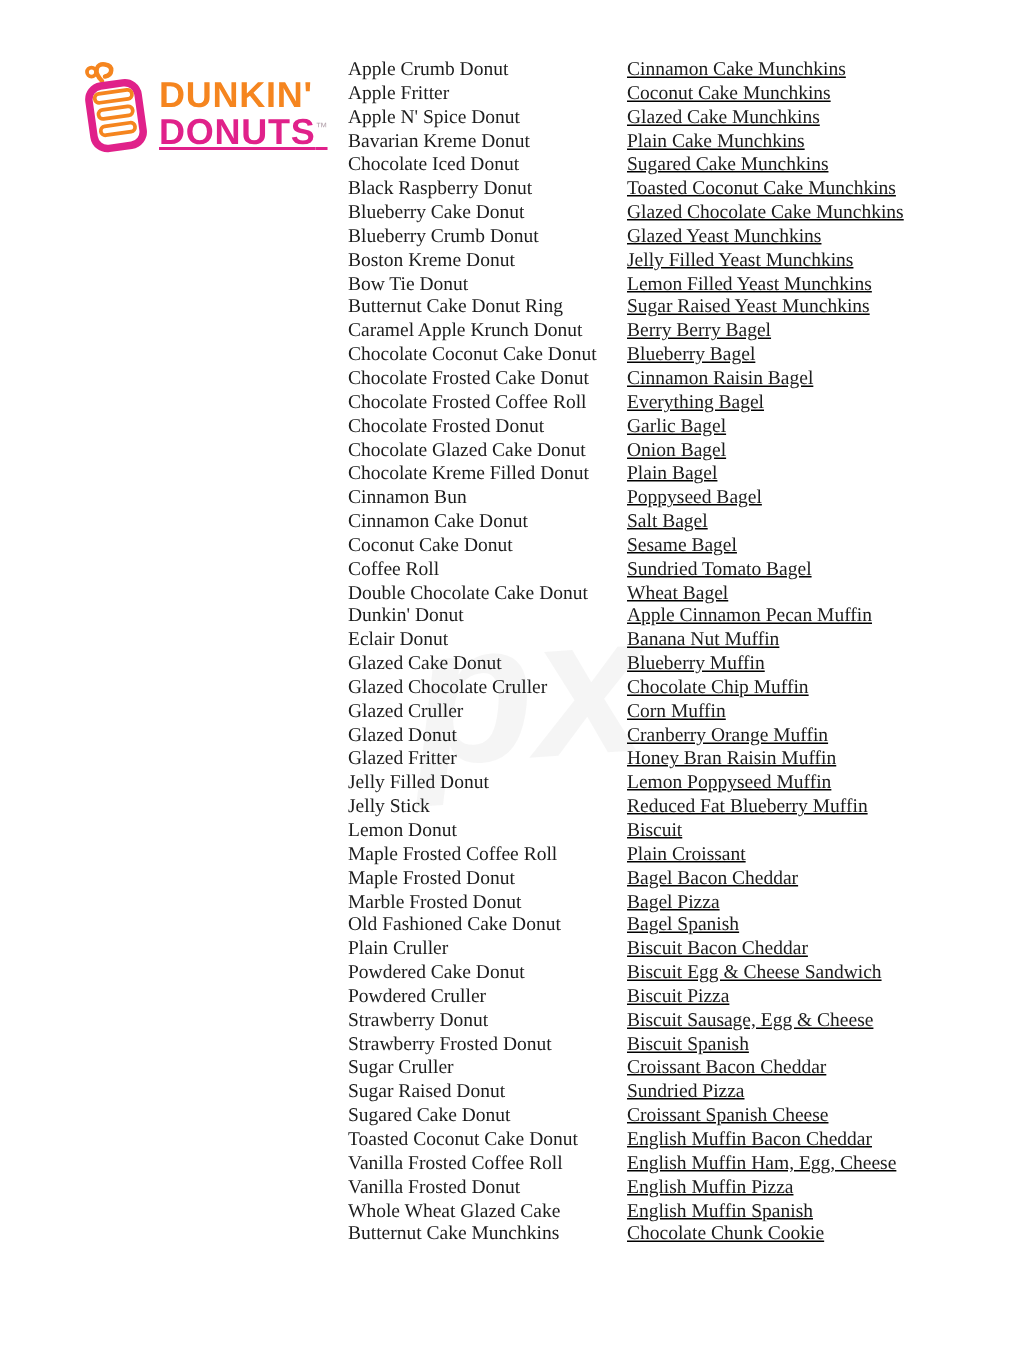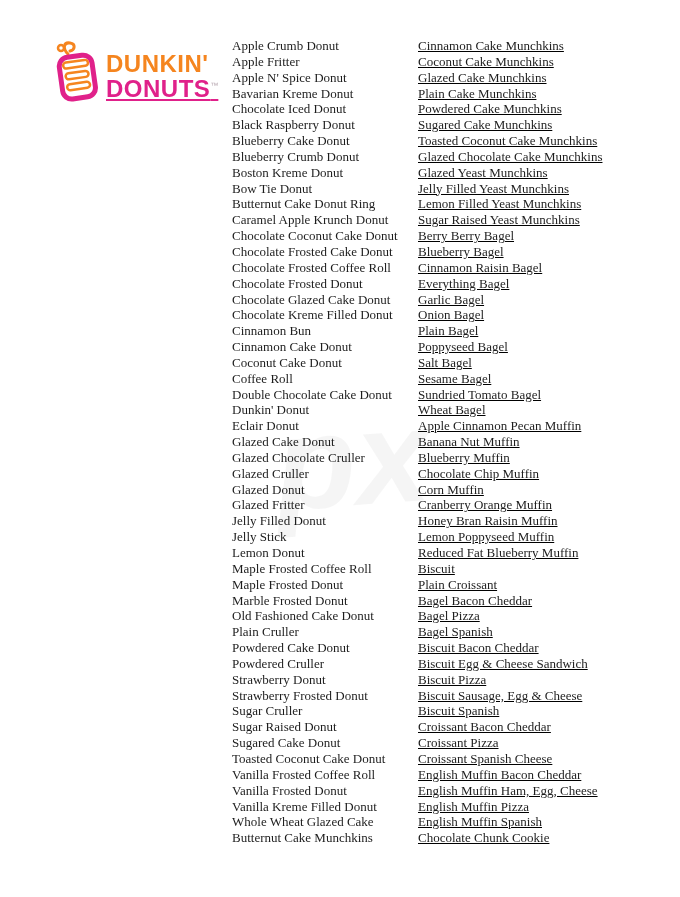--- a/index.html
+++ b/index.html
@@ -144,31 +144,29 @@
       <div class="menu-item">Powdered Cake Donut</div>
       <div class="menu-item">Powdered Cruller</div>
       <div class="menu-item">Strawberry Donut</div>
       <div class="menu-item">Strawberry Frosted Donut</div>
       <div class="menu-item">Sugar Cruller</div>
       <div class="menu-item">Sugar Raised Donut</div>
       <div class="menu-item">Sugared Cake Donut</div>
       <div class="menu-item">Toasted Coconut Cake Donut</div>
       <div class="menu-item">Vanilla Frosted Coffee Roll</div>
       <div class="menu-item">Vanilla Frosted Donut</div>
-      <div class="menu-item">Vanilla Kreme Filled Donut</div>
       <div class="menu-item">Whole Wheat Glazed Cake</div>
       <div class="menu-item">Butternut Cake Munchkins</div>
     </div>
 
   <div class="col col-right">
       <div class="menu-item">Cinnamon Cake Munchkins</div>
       <div class="menu-item">Coconut Cake Munchkins</div>
       <div class="menu-item">Glazed Cake Munchkins</div>
       <div class="menu-item">Plain Cake Munchkins</div>
-      <div class="menu-item">Powdered Cake Munchkins</div>
       <div class="menu-item">Sugared Cake Munchkins</div>
       <div class="menu-item">Toasted Coconut Cake Munchkins</div>
       <div class="menu-item">Glazed Chocolate Cake Munchkins</div>
       <div class="menu-item">Glazed Yeast Munchkins</div>
       <div class="menu-item">Jelly Filled Yeast Munchkins</div>
       <div class="menu-item">Lemon Filled Yeast Munchkins</div>
       <div class="menu-item">Sugar Raised Yeast Munchkins</div>
       <div class="menu-item">Berry Berry Bagel</div>
       <div class="menu-item">Blueberry Bagel</div>
       <div class="menu-item">Cinnamon Raisin Bagel</div>
@@ -194,21 +192,21 @@
       <div class="menu-item">Plain Croissant</div>
       <div class="menu-item">Bagel Bacon Cheddar</div>
       <div class="menu-item">Bagel Pizza</div>
       <div class="menu-item">Bagel Spanish</div>
       <div class="menu-item">Biscuit Bacon Cheddar</div>
       <div class="menu-item">Biscuit Egg &amp; Cheese Sandwich</div>
       <div class="menu-item">Biscuit Pizza</div>
       <div class="menu-item">Biscuit Sausage, Egg &amp; Cheese</div>
       <div class="menu-item">Biscuit Spanish</div>
       <div class="menu-item">Croissant Bacon Cheddar</div>
-      <div class="menu-item">Croissant Pizza</div>
+      <div class="menu-item">Sundried Pizza</div>
       <div class="menu-item">Croissant Spanish Cheese</div>
       <div class="menu-item">English Muffin Bacon Cheddar</div>
       <div class="menu-item">English Muffin Ham, Egg, Cheese</div>
       <div class="menu-item">English Muffin Pizza</div>
       <div class="menu-item">English Muffin Spanish</div>
       <div class="menu-item">Chocolate Chunk Cookie</div>
     </div>
 
 </div>
 

